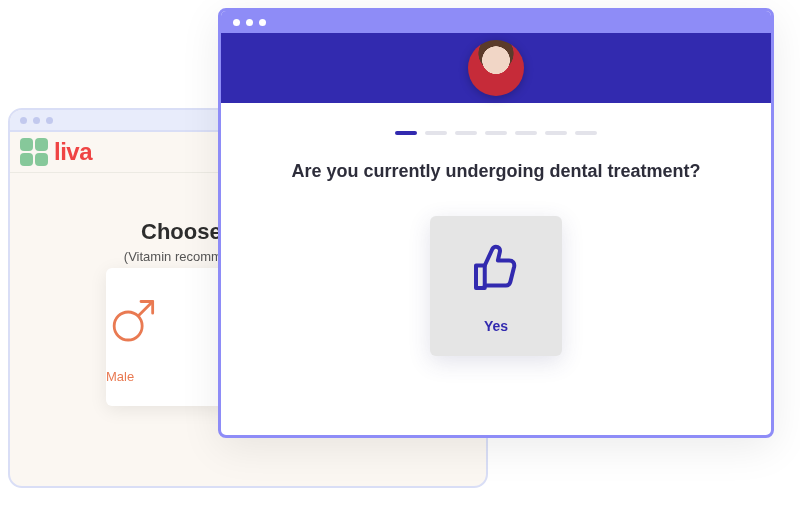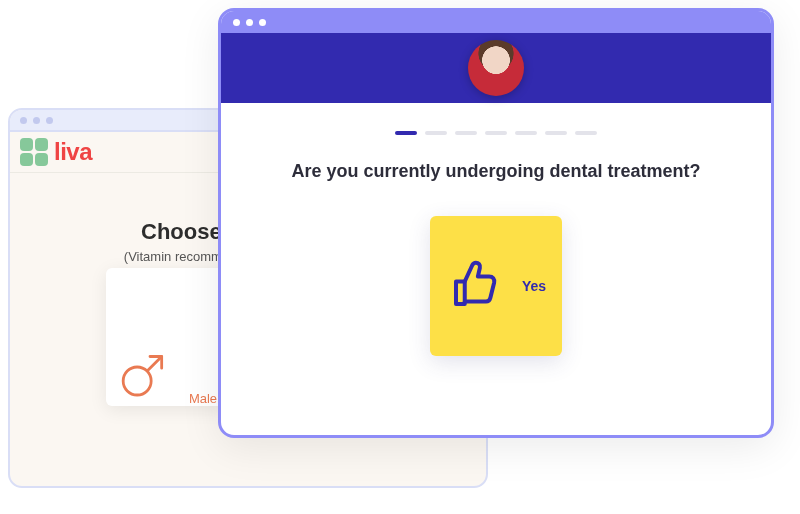--- a/index.html
+++ b/index.html
@@ -58,35 +58,36 @@
   .gender-card {
     position: absolute;
     left: 96px;
     top: 158px;
     width: 120px;
     height: 138px;
     background: #fff;
     border-radius: 6px;
     box-shadow: 0 4px 18px rgba(0,0,0,0.08);
     display: flex;
-    align-items: flex-end;
+    flex-direction: column;
+    align-items: flex-start;
     justify-content: center;
     gap: 18px;
   }
   .gender-label { font-size: 13px; color: #e97a52; font-weight: 500; }
 
   
   .front-window {
     position: absolute;
     left: 218px;
     top: 8px;
     width: 556px;
     height: 430px;
     border: 3px solid #8e8cf7;
-    border-radius: 16px;
+    border-radius: 8px;
     overflow: hidden;
     background: #fff;
     box-shadow: 0 10px 40px rgba(0,0,0,0.08);
   }
   .front-titlebar {
     height: 22px;
     background: #8e8cf7;
     display: flex; align-items: center; padding-left: 12px; gap: 6px;
   }
   .fdot { width: 7px; height: 7px; border-radius: 50%; background: #fff; }
@@ -119,24 +120,24 @@
   .question {
     text-align: center; margin-top: 26px;
     font-size: 18px; font-weight: 600; color: #2d2d3a;
   }
 
   .options {
     display: flex; gap: 20px; justify-content: center; margin-top: 34px;
   }
   .opt-card {
     width: 132px; height: 140px;
-    background: #fde047;
+    background: #e5e5e5;
     border-radius: 6px;
     box-shadow: 0 6px 22px rgba(60,60,120,0.15);
-    display: flex; flex-direction: row; align-items: center; justify-content: center;
+    display: flex; flex-direction: column; align-items: center; justify-content: center;
     gap: 16px;
     cursor: pointer;
   }
   .opt-label { font-size: 14px; font-weight: 700; color: #322aaf; }
 
   .thumb svg { width: 60px; height: 60px; stroke: #322aaf; stroke-width: 3.2; fill: none; stroke-linecap: round; stroke-linejoin: round; }
 
   .male-icon svg { width: 56px; height: 56px; stroke: #e97a52; stroke-width: 2.4; fill: none; stroke-linecap: round; stroke-linejoin: round; }
 </style>
 </head>

